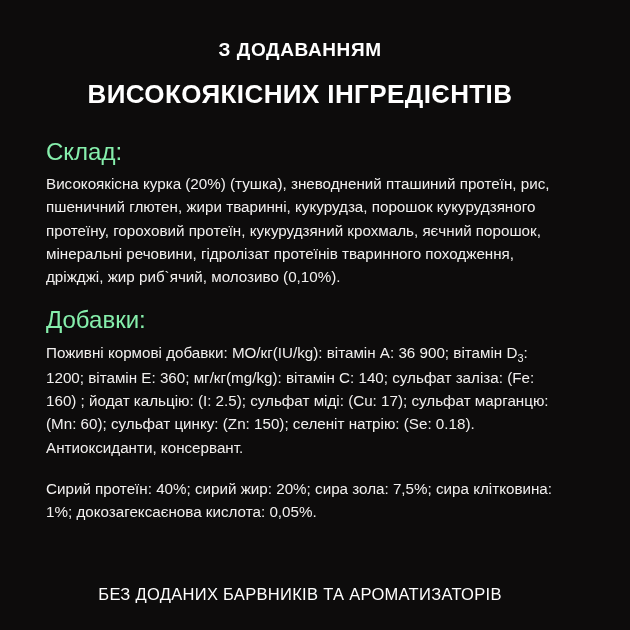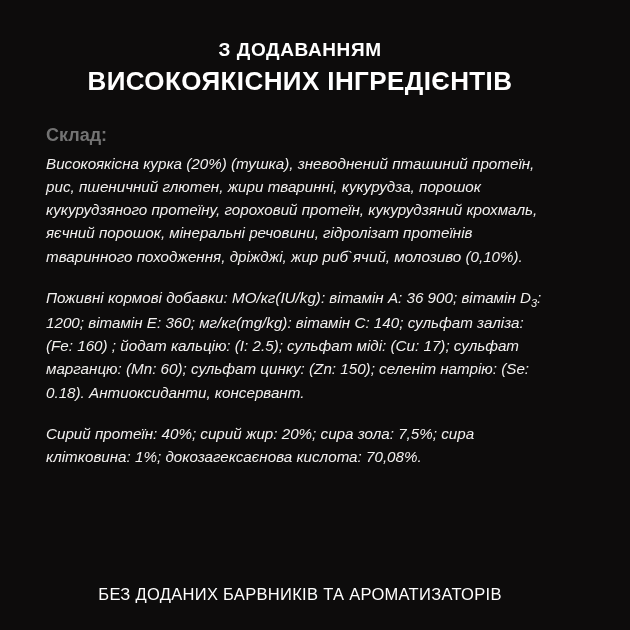--- a/index.html
+++ b/index.html
@@ -32,42 +32,41 @@
     font-weight: bold;
     letter-spacing: 0.6px;
     line-height: 1.25;
   }
   .header-line2 {
     color: #ffffff;
     font-size: 26px;
     font-weight: bold;
     letter-spacing: 0.4px;
     line-height: 1.3;
-    margin-top: 3px;
+    margin-top: 16px;
   }
   .content {
     padding: 26px 46px 0 46px;
     flex: 1 1 auto;
   }
   .section {
     margin-bottom: 18px;
   }
   .section-title {
-    color: #737373;
-    font-size: 18px;
+    color: #86efac;
+    font-size: 24px;
     line-height: 1.2;
     margin-bottom: 6px;
-    font-weight: bold;
+    font-weight: normal;
   }
   .section-body {
     color: #f2f0ef;
     font-size: 15.2px;
     line-height: 1.52;
     text-align: left;
-    font-style: italic;
   }
   .sub {
     font-size: 0.72em;
     vertical-align: sub;
   }
   .footer {
     padding: 4px 30px 26px 30px;
     text-align: center;
   }
   .footer-text {
@@ -88,25 +87,26 @@
   </div>
 
   <div class="content">
 
     <div class="section">
       <div class="section-title">Склад:</div>
       <div class="section-body">Високоякісна курка (20%) (тушка), зневоднений пташиний протеїн, рис, пшеничний глютен, жири тваринні, кукурудза, порошок кукурудзяного протеїну, гороховий протеїн, кукурудзяний крохмаль, яєчний порошок, мінеральні речовини, гідролізат протеїнів тваринного походження, дріжджі, жир риб`ячий, молозиво (0,10%).</div>
     </div>
 
     <div class="section">
+      <div class="section-title">Добавки:</div>
       <div class="section-body"><span>Поживні кормові добавки: МО/кг(IU/kg): вітамін A: 36 900; вітамін D</span><span class="sub">3</span><span>: 1200; вітамін E: 360; мг/кг(mg/kg): вітамін C: 140; сульфат заліза: (Fe: 160) ; йодат кальцію: (I: 2.5); сульфат міді: (Cu: 17); сульфат марганцю: (Mn: 60); сульфат цинку: (Zn: 150); селеніт натрію: (Se: 0.18). Антиоксиданти, консервант.</span></div>
     </div>
 
     <div class="section">
-      <div class="section-body">Сирий протеїн: 40%; сирий жир: 20%; сира зола: 7,5%; сира клітковина: 1%; докозагексаєнова кислота: 70,08%.</div>
+      <div class="section-body">Сирий протеїн: 40%; сирий жир: 20%; сира зола: 7,5%; сира клітковина: 1%; докозагексаєнова кислота: 0,05%.</div>
     </div>
 
   </div>
 
   <div class="footer">
     <div class="footer-text">БЕЗ ДОДАНИХ БАРВНИКІВ ТА АРОМАТИЗАТОРІВ</div>
   </div>
 
 </div>
 

